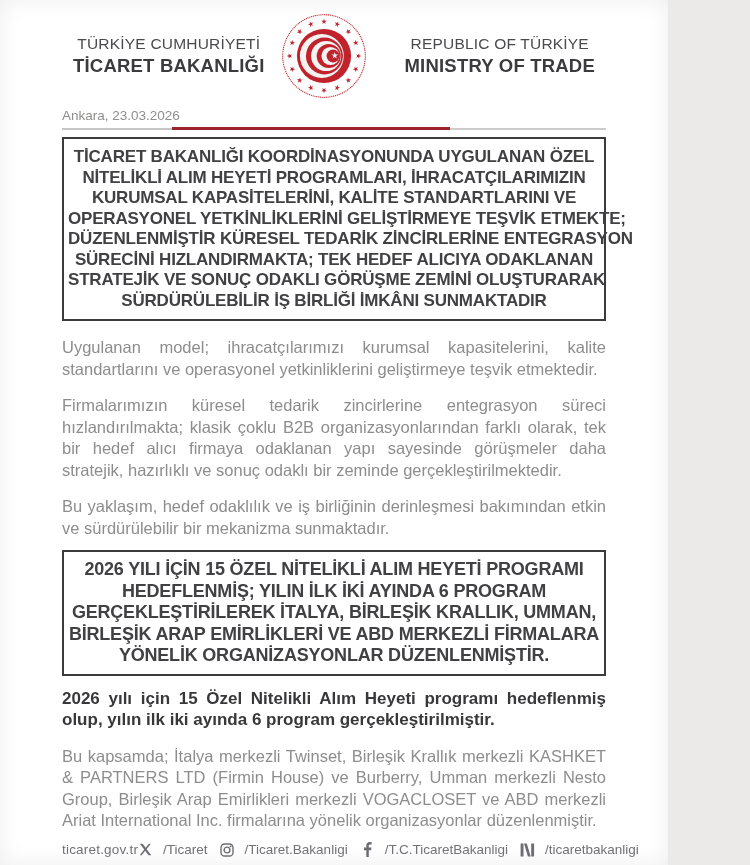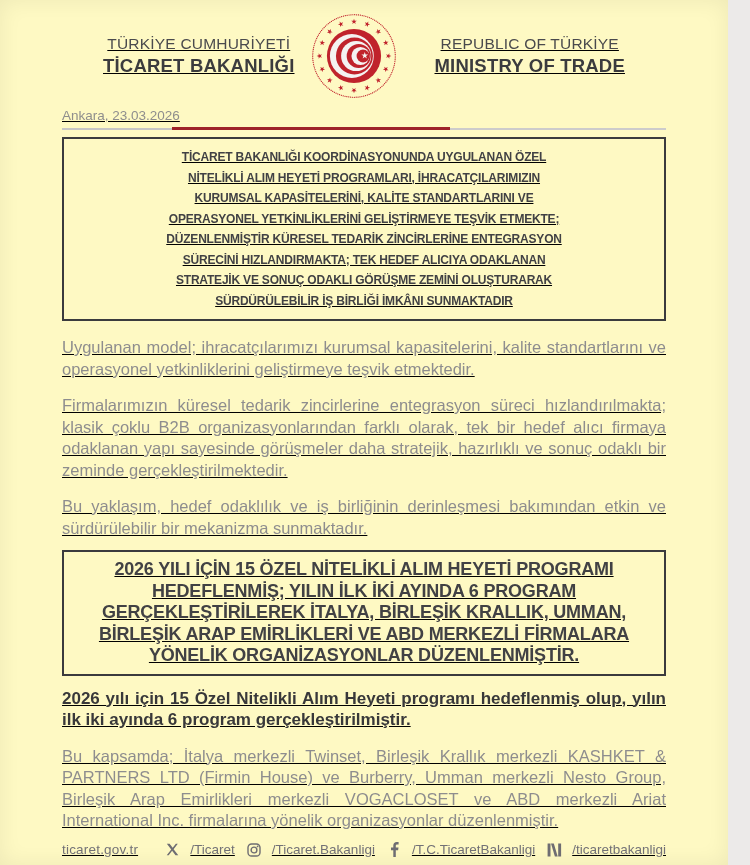--- a/index.html
+++ b/index.html
@@ -3,26 +3,25 @@
 <meta charset="utf-8">
 <style>
   html,body{margin:0;padding:0;}
   body{
     width:750px;height:865px;
     background:#eceae9;
     font-family:"Liberation Sans", sans-serif;
     overflow:hidden;
   }
   .page{
-    width:728px;height:865px;
-    background:#fef9c3;
+    width:668px;height:865px;
+    background:#ffffff;
     box-shadow: inset 0 0 22px rgba(0,0,0,0.07);
     display:flex;flex-direction:column;
     box-sizing:border-box;
-    text-decoration:underline;
   }
   .content{padding:0 62px;box-sizing:border-box;}
 
   
   .header{
     display:flex;justify-content:center;align-items:center;
     padding-top:10px;
   }
   .h-block{text-align:center;line-height:1.3;}
   .h-left{margin-right:16px;}
@@ -43,21 +42,21 @@
 
   
   .hl-box{
     border:2px solid #3b3b3d;
     margin-top:7px;
     padding:8px 4px;
     text-align:center;
   }
   .hl-line{
     font-weight:700;color:#414144;
-    font-size:12px;line-height:20.5px;
+    font-size:17px;line-height:20.5px;
     letter-spacing:-0.2px;white-space:nowrap;
   }
   .hl-box2{margin-top:11px;padding:7px 4px;}
   .hl-box2 .hl-line{font-size:18px;line-height:21.5px;}
 
   
   .para{
     font-size:16.5px;line-height:21.5px;
     color:#8e8d8e;text-align:justify;
     margin:15px 0 0;

